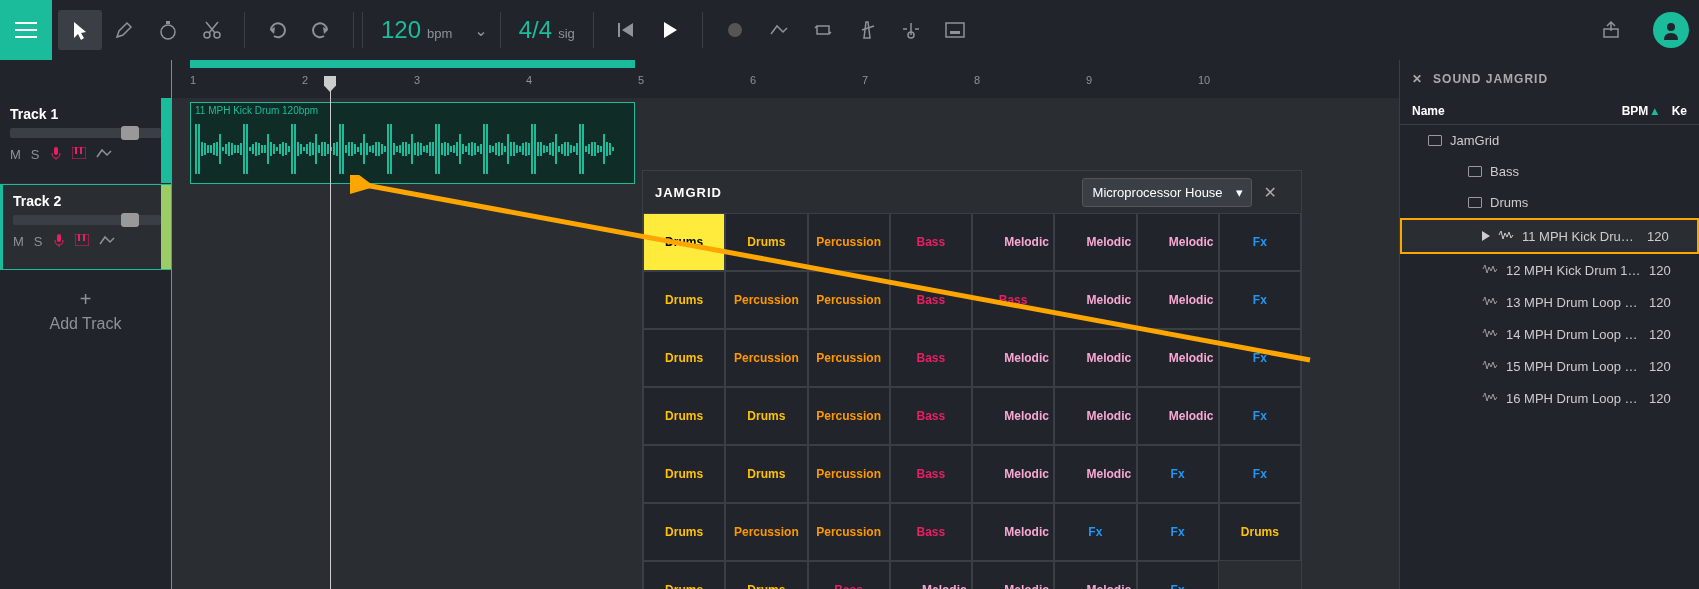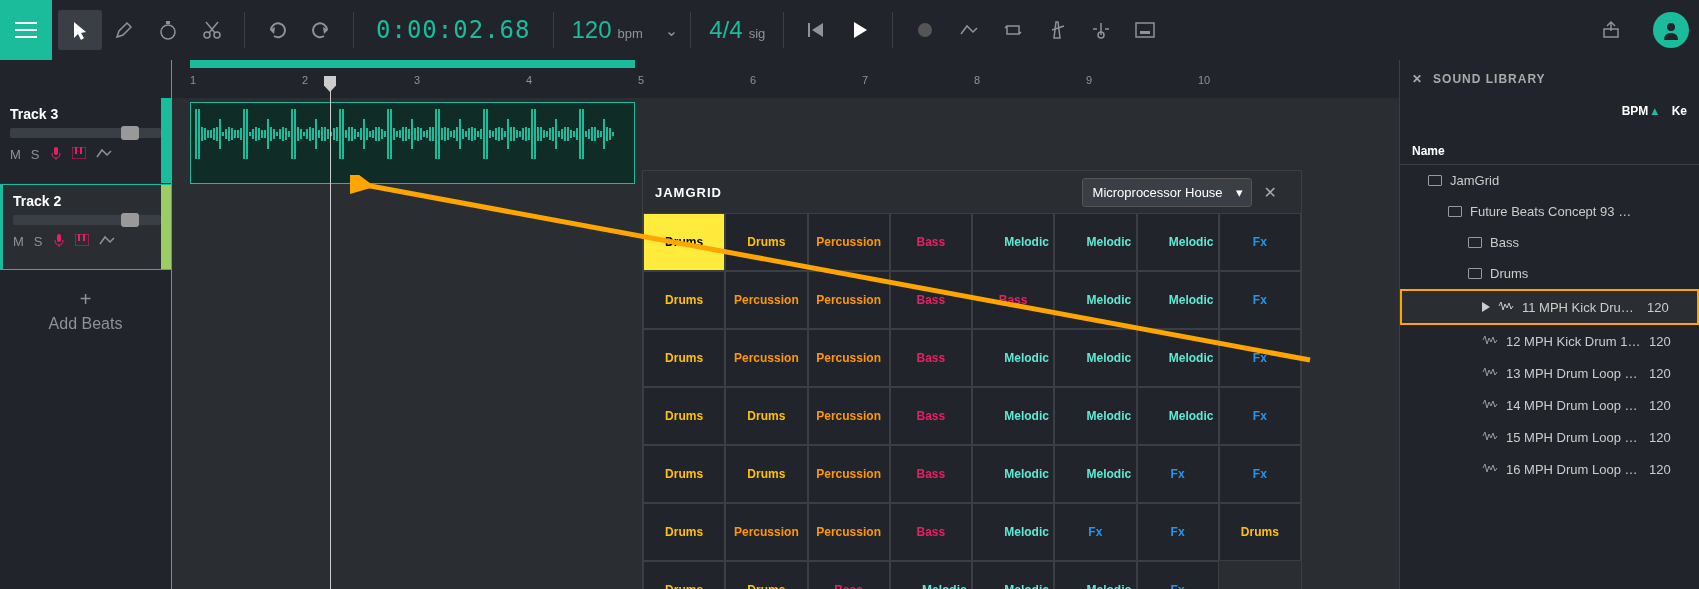--- a/index.html
+++ b/index.html
@@ -52,33 +52,33 @@
 .jg-header { height: 42px; display: flex; align-items: center; padding: 0 12px; }
 .jg-title { font-size: 13px; font-weight: bold; color: #fff; letter-spacing: 1px; flex: 1; }
 .jg-select { background: #3A3F46; border: 1px solid #555; color: #fff; padding: 6px 28px 6px 10px; font-size: 13px; border-radius: 3px; cursor: pointer; position: relative; }
 .jg-close { color: #aaa; font-size: 16px; padding: 8px 12px; cursor: pointer; }
 .jg-grid { display: grid; grid-template-columns: repeat(8, 1fr); }
 .jg-cell { height: 58px; border: 1px solid #3A3F46; display: flex; align-items: center; justify-content: center; font-size: 12px; font-weight: bold; cursor: pointer; background: #21252B; }
 .jg-cell.highlight { background: #FFEB3B; color: #000; }
 .c-drums { color: #FFC107; }
 .c-perc { color: #FF9800; }
 .c-bass { color: #E91E63; }
-.c-melodic { color: #5eead4; padding-left: 27px; }
+.c-melodic { color: #f9a8d4; padding-left: 27px; }
 .c-fx { color: #2196F3; }
 .c-vocals { color: #9CCC65; }
 
 
 .library { width: 300px; background: #21252B; border-left: 1px solid #3A3F46; display: flex; flex-direction: column; }
 .lib-header { height: 38px; display: flex; align-items: center; padding: 0 12px; gap: 10px; color: #aaa; font-size: 12px; font-weight: bold; letter-spacing: 1px; }
 .lib-search { padding: 8px 12px; }
 .lib-search input { width: 100%; background: #2A2E33; border: 1px solid #3A3F46; padding: 8px 10px 8px 32px; color: #aaa; border-radius: 3px; font-size: 13px; }
 .lib-search-wrap { position: relative; }
 .lib-search-wrap .search-icon { position: absolute; left: 10px; top: 8px; color: #8E9299; }
 .lib-cols { display: flex; padding: 6px 12px; font-size: 12px; font-weight: bold; color: #fff; border-bottom: 1px solid #3A3F46; }
-.lib-cols .name { flex: 1; margin-top: 40px; }
+.lib-cols .name { flex: 1; }
 .lib-cols .bpm { width: 50px; }
 .lib-tree { flex: 1; overflow: auto; }
 .tree-item { display: flex; align-items: center; padding: 8px 12px; font-size: 13px; color: #ccc; cursor: pointer; gap: 8px; }
 .tree-item.lvl1 { padding-left: 28px; }
 .tree-item.lvl2 { padding-left: 48px; }
 .tree-item.lvl3 { padding-left: 68px; }
 .tree-item.lvl4 { padding-left: 82px; }
 .tree-item.sel { border: 2px solid #FFA500; background: #2A2E33; padding-left: 80px; }
 .folder-icon { display: inline-block; width: 14px; height: 11px; border: 1px solid #999; border-radius: 1px; position: relative; }
 .wave-icon { font-size: 14px; color: #999; }
@@ -134,21 +134,20 @@
         </svg>
       </div>
     <div class="tool-btn">
         <svg width="22" height="22">
           <path d="M17 11 A7 7 0 1 0 14 17" fill="none" stroke="#8E9299" stroke-width="2"></path>
           <path d="M13 8 L18 11 L14 15" fill="#8E9299"></path>
         </svg>
       </div>
   </div>
   <div class="divider-v"></div>
-  <div class="time-display">0:00:02.68</div>
   <div class="divider-v"></div>
   <div class="bpm-display">
     <span>120</span>
     <span class="sub">bpm</span>
   </div>
   <div class="chev">⌄</div>
   <div class="divider-v"></div>
   <div class="bpm-display">
     <span>4/4</span>
     <span class="sub">sig</span>
@@ -218,21 +217,21 @@
     </div>
   </div>
 </div>
 
 <div class="main">
 
   <div class="track-panel">
     <div id="tracks-container">
         <div class="track">
     <div class="color-bar" style="background:#1ABC9C"></div>
-    <div class="track-name">Track 3</div>
+    <div class="track-name">Track 1</div>
     <div class="track-slider">
             <div class="knob"></div>
           </div>
     <div class="track-ctrls">
       <span>M</span>
       <span>S</span>
       <span style="color:#E91E63">
         <svg width="12" height="14">
                 <rect x="4" y="1" width="4" height="8" rx="2" fill="#E91E63"></rect>
                 <path d="M2 7 Q2 12 6 12 Q10 12 10 7 M6 12 L6 14" stroke="#E91E63" fill="none"></path>
@@ -277,40 +276,41 @@
       <span>
         <svg width="16" height="12">
                 <path d="M1 10 L6 3 L11 8 L15 4" fill="none" stroke="#8E9299" stroke-width="1.5"></path>
               </svg>
       </span>
     </div>
         </div>
       </div>
     <div class="add-track">
       <div class="plus">+</div>
-      <div>Add Beats</div>
+      <div>Add Track</div>
     </div>
   </div>
 
   <div class="timeline-area">
     <div class="loop-region"></div>
     <div class="ruler" id="ruler">
         <div class="ruler-tick">1</div>
         <div class="ruler-tick">2</div>
         <div class="ruler-tick">3</div>
         <div class="ruler-tick">4</div>
         <div class="ruler-tick">5</div>
         <div class="ruler-tick">6</div>
         <div class="ruler-tick">7</div>
         <div class="ruler-tick">8</div>
         <div class="ruler-tick">9</div>
         <div class="ruler-tick">10</div>
       </div>
     <div class="playhead"></div>
     <div class="clip">
+      <div class="clip-label">11 MPH Kick Drum 120bpm</div>
       <div class="waveform" id="waveform">
           <div class="wave-bar" style="height: 50px;"></div>
           <div class="wave-bar" style="height: 50px;"></div>
           <div class="wave-bar" style="height: 13.8545px;"></div>
           <div class="wave-bar" style="height: 12.6321px;"></div>
           <div class="wave-bar" style="height: 7.34988px;"></div>
           <div class="wave-bar" style="height: 7.50783px;"></div>
           <div class="wave-bar" style="height: 12.7158px;"></div>
           <div class="wave-bar" style="height: 13.8245px;"></div>
           <div class="wave-bar" style="height: 30px;"></div>
@@ -513,35 +513,31 @@
           <div class="jg-cell c-melodic">Melodic</div>
           <div class="jg-cell c-melodic">Melodic</div>
           <div class="jg-cell c-fx">Fx</div>
         </div>
     </div>
   </div>
 
   <div class="library">
     <div class="lib-header">
       <span style="cursor:pointer;">✕</span>
-      <span>SOUND LIBRARY</span>
+      <span>SOUND JAMGRID</span>
     </div>
     <div class="lib-cols">
       <span class="name">Name</span>
       <span class="bpm"><span>BPM</span> <span style="color:#1ABC9C">▴</span></span>
       <span>Ke</span>
     </div>
     <div class="lib-tree" id="lib-tree">
         <div class="tree-item lvl1">
           <span class="folder-icon"></span>
           <span class="tree-label">JamGrid</span>
-        </div>
-        <div class="tree-item lvl2">
-          <span class="folder-icon"></span>
-          <span class="tree-label">Future Beats Concept 93 …</span>
         </div>
         <div class="tree-item lvl3">
           <span class="folder-icon"></span>
           <span class="tree-label">Bass</span>
         </div>
         <div class="tree-item lvl3">
           <span class="folder-icon"></span>
           <span class="tree-label">Drums</span>
         </div>
         <div class="tree-item lvl4 sel">

